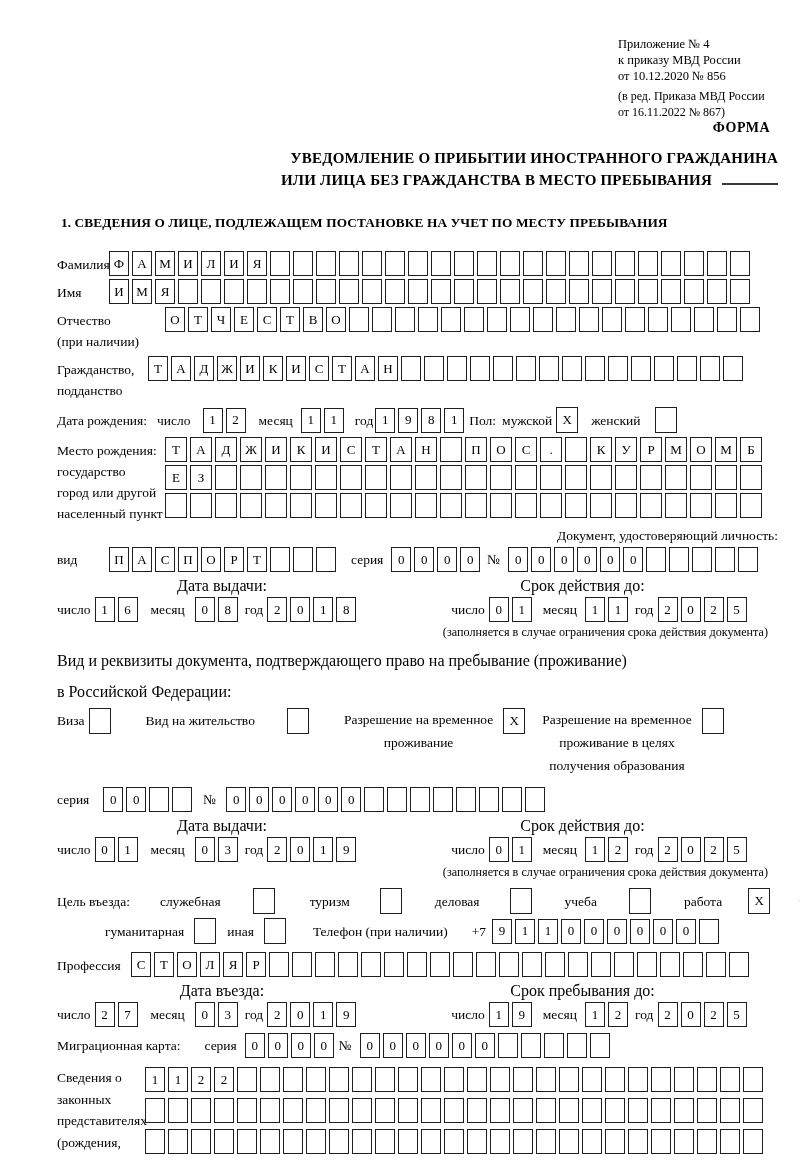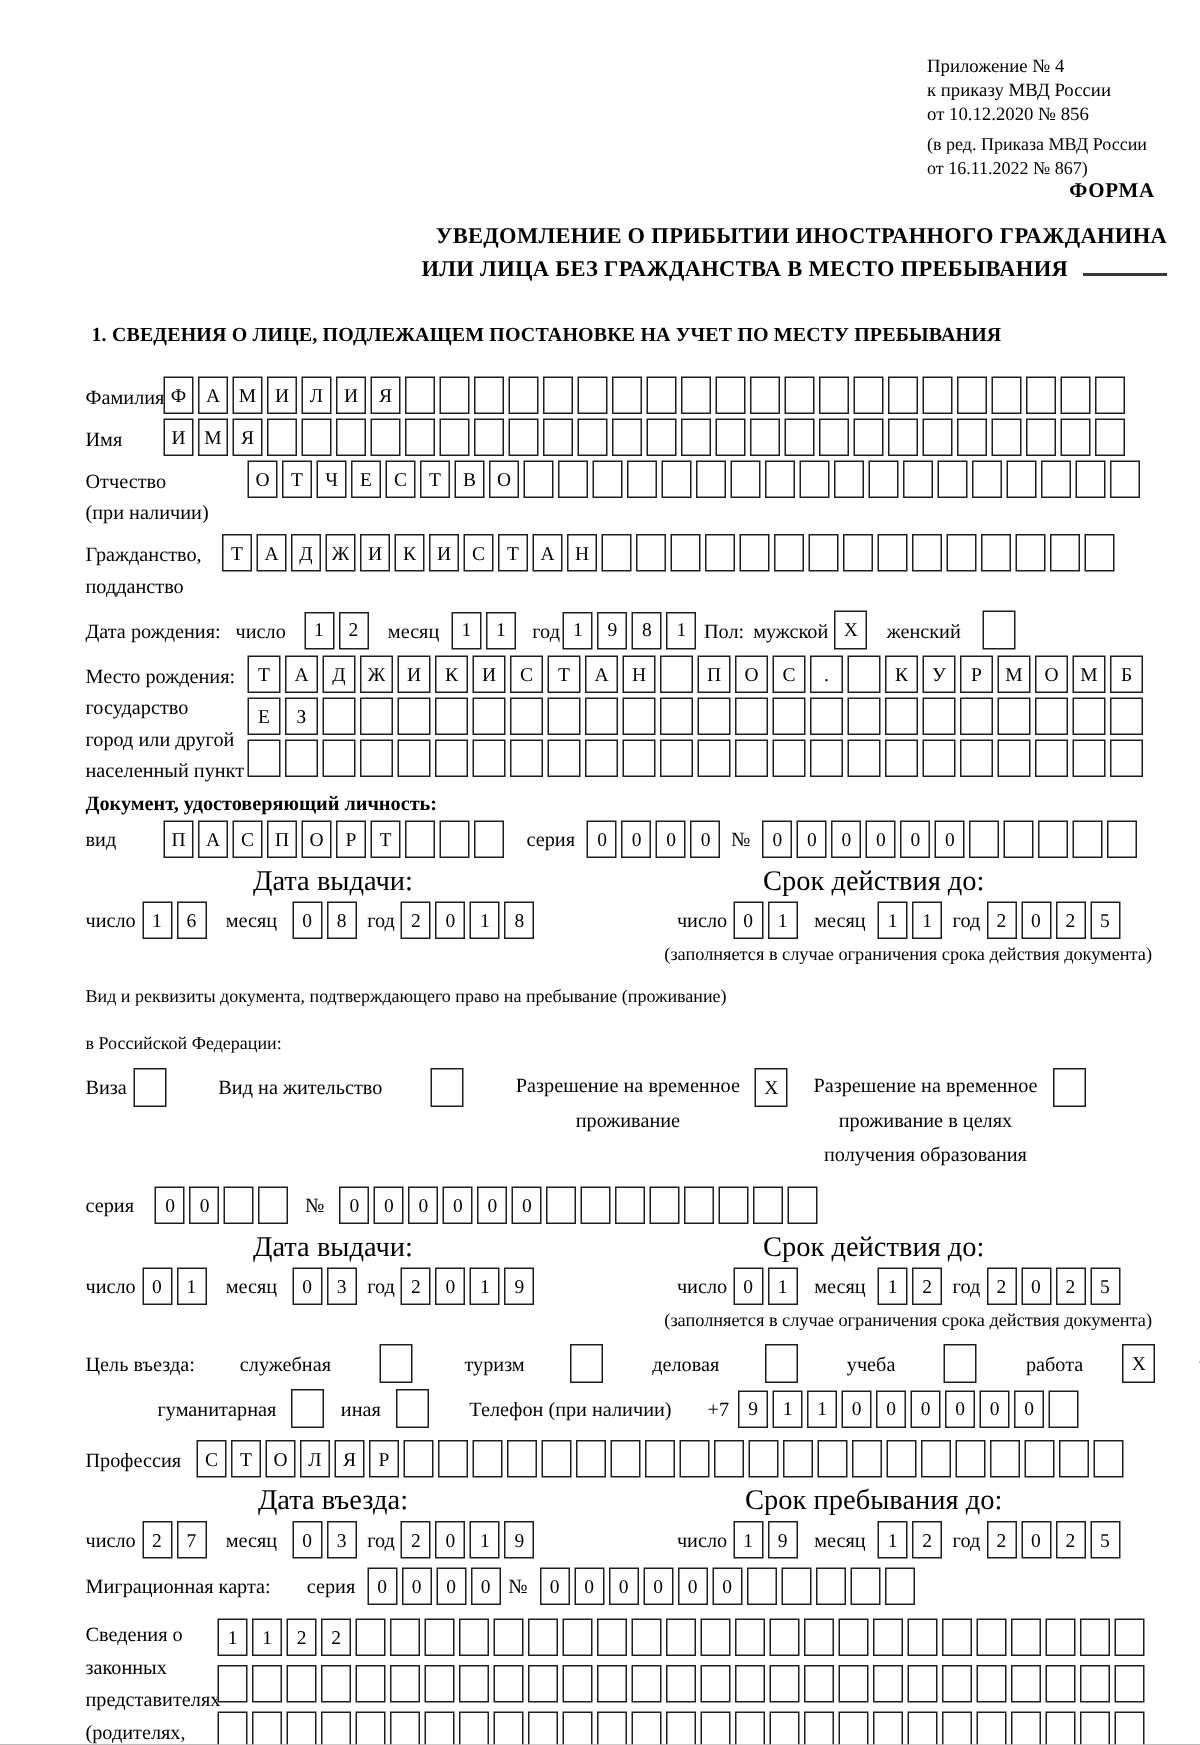--- a/index.html
+++ b/index.html
@@ -23,31 +23,31 @@
           border:1.6px solid #1f1f1f; margin-right:3px; font-size:13px; flex:none; background:#fff; }
   .wide .cell { width:22px; margin-right:3px; }
   .cbx  .cell { width:22px; height:26px; }
   .colrows > .cells { margin-bottom:3px; }
 
   .w52{width:52px} .w91{width:91px} .w108{width:108px} .w38{width:38px} .w74{width:74px} .w88{width:88px}
   .mt3{margin-top:3px} .mt4{margin-top:4px} .mt6{margin-top:6px} .mt8{margin-top:8px} .mt10{margin-top:10px} .mt20{margin-top:20px}
   .ml2{margin-left:2px} .ml4{margin-left:4px} .ml6{margin-left:6px} .ml8{margin-left:8px} .ml10{margin-left:10px}
   .ml12{margin-left:12px} .ml14{margin-left:14px} .ml16{margin-left:32px} .ml24{margin-left:24px}
 
-  .dhead { display:flex; font-size:19px; margin-top:5px; }
+  .dhead { display:flex; font-size:16px; margin-top:5px; }
   .dhead .hl { width:330px; text-align:center; }
   .dhead .hr { flex:1; text-align:center; }
   .drow { display:flex; align-items:center; margin-top:2px; }
   .dgroup { display:flex; align-items:center; }
   .dgroup.right { margin-left:92px; }
   .note { font-size:12.2px; text-align:right; padding-right:10px; margin-top:3px; }
 
-  .res-line { font-size:12px; line-height:21px; margin-top:10px; }
+  .res-line { font-size:16px; line-height:21px; margin-top:10px; }
   .opt2 { text-align:center; font-size:13.5px; line-height:23px; }
-  .doc-head { text-align:left; font-weight:bold; font-size:13.5px; margin-top:4px; }
+  .doc-head { text-align:right; font-weight:normal; font-size:13.5px; margin-top:4px; }
 </style>
 </head>
 <body>
 
 <div class="page">
 
   <div class="ref">
     <div>Приложение № 4</div>
     <div>к приказу МВД России</div>
     <div>от 10.12.2020 № 856</div>
@@ -667,21 +667,21 @@
         <span class="cell"></span>
         <span class="cell"></span>
       </span>
   </div>
 
   <div class="row mt6">
     <div class="lbl w88" style="line-height:21.5px;">
       <div>Сведения о</div>
       <div>законных</div>
       <div>представителях</div>
-      <div>(родителях,</div>
+      <div>(рождения,</div>
 
     </div>
     <div class="colrows" style="padding-top:3px;">
       <div class="cells" style="margin-bottom:6px;">
           <span class="cell">1</span>
           <span class="cell">1</span>
           <span class="cell">2</span>
           <span class="cell">2</span>
           <span class="cell"></span>
           <span class="cell"></span>

